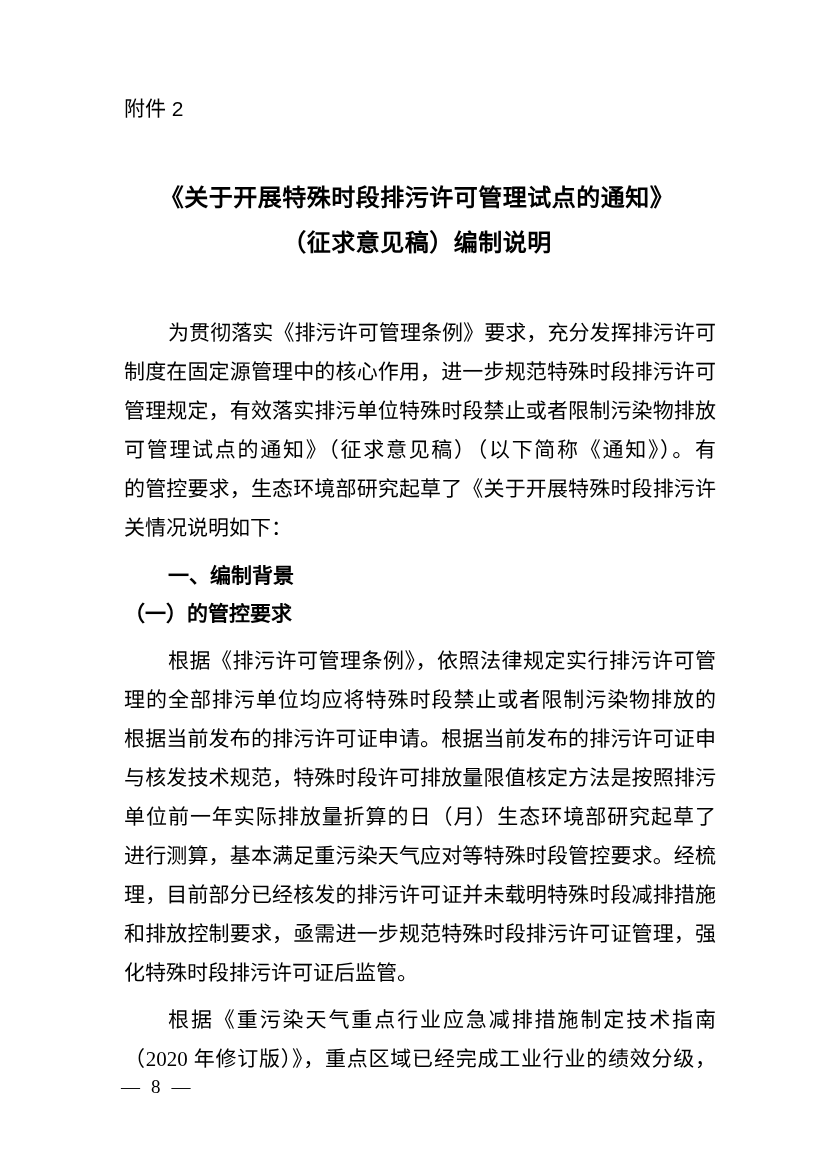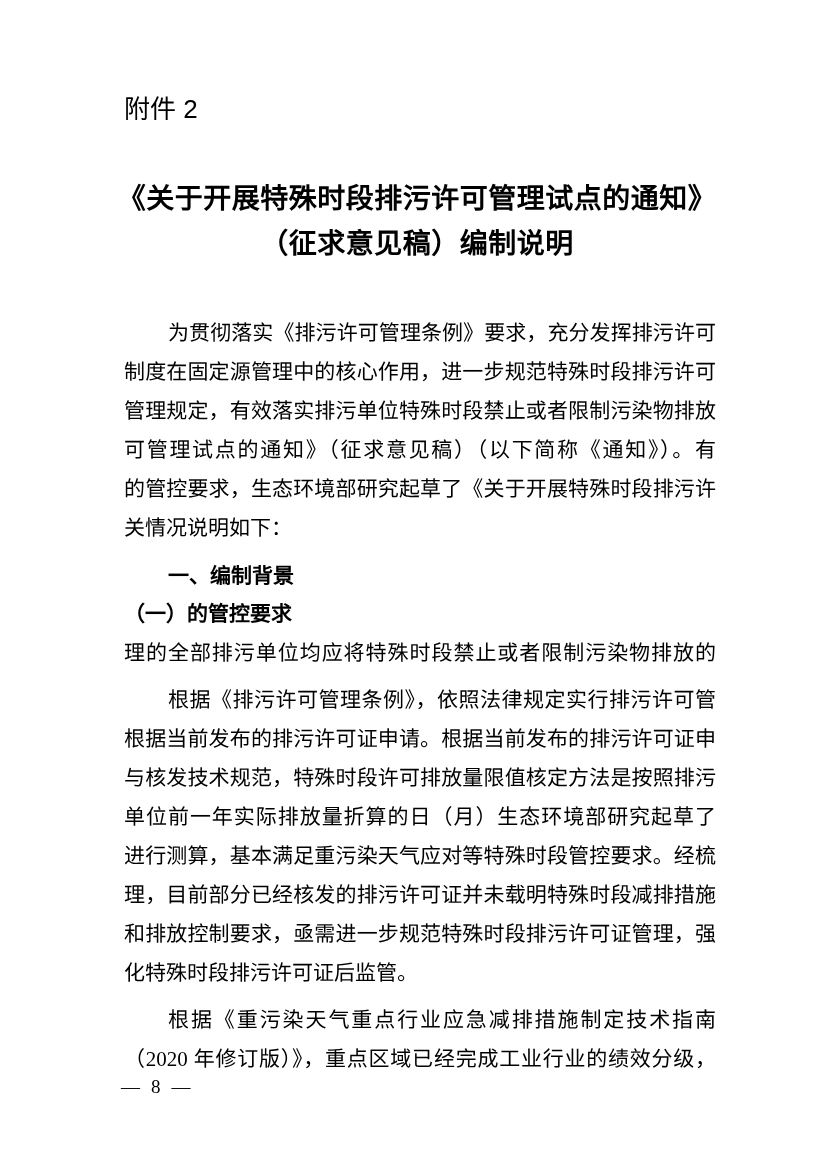--- a/index.html
+++ b/index.html
@@ -16,32 +16,32 @@
     font-family: "Liberation Serif", "DejaVu Serif", serif;
     overflow: hidden;
   }
   .attachment {
     position: absolute;
     left: 124px;
     top: 94px;
     height: 30px;
     line-height: 30px;
     font-family: "Liberation Sans", "DejaVu Sans", sans-serif;
-    font-size: 26px;
+    font-size: 21px;
     font-weight: 500;
     white-space: pre;
   }
   .title {
     position: absolute;
     left: 117px;
     top: 176px;
     width: 600px;
     text-align: center;
     font-weight: bold;
-    font-size: 28px;
+    font-size: 24px;
     line-height: 45px;
     letter-spacing: 0.5px;
   }
   .content {
     position: absolute;
     left: 124px;
     top: 306px;
     width: 592px;
     font-size: 21px;
   }
@@ -92,22 +92,22 @@
 
   <div class="content" id="content">
       <div class="line just indent">为贯彻落实《排污许可管理条例》要求，充分发挥排污许可</div>
       <div class="line just">制度在固定源管理中的核心作用，进一步规范特殊时段排污许可</div>
       <div class="line just">管理规定，有效落实排污单位特殊时段禁止或者限制污染物排放</div>
       <div class="line just">可管理试点的通知》（征求意见稿）（以下简称《通知》）。有</div>
       <div class="line just">的管控要求，生态环境部研究起草了《关于开展特殊时段排污许</div>
       <div class="line">关情况说明如下：</div>
       <div class="line h1 indent">一、编制背景</div>
       <div class="line h2">（一）的管控要求</div>
+      <div class="line just indent">根据《排污许可管理条例》，依照法律规定实行排污许可管</div>
       <div class="line just">理的全部排污单位均应将特殊时段禁止或者限制污染物排放的</div>
-      <div class="line just indent">根据《排污许可管理条例》，依照法律规定实行排污许可管</div>
       <div class="line just">根据当前发布的排污许可证申请。根据当前发布的排污许可证申请</div>
       <div class="line just">与核发技术规范，特殊时段许可排放量限值核定方法是按照排污</div>
       <div class="line just">单位前一年实际排放量折算的日（月）生态环境部研究起草了</div>
       <div class="line just">进行测算，基本满足重污染天气应对等特殊时段管控要求。经梳</div>
       <div class="line just">理，目前部分已经核发的排污许可证并未载明特殊时段减排措施</div>
       <div class="line just">和排放控制要求，亟需进一步规范特殊时段排污许可证管理，强</div>
       <div class="line">化特殊时段排污许可证后监管。</div>
       <div class="line just indent">根据《重污染天气重点行业应急减排措施制定技术指南</div>
       <div class="line just">（2020 年修订版）》，重点区域已经完成工业行业的绩效分级，</div>
     </div>

